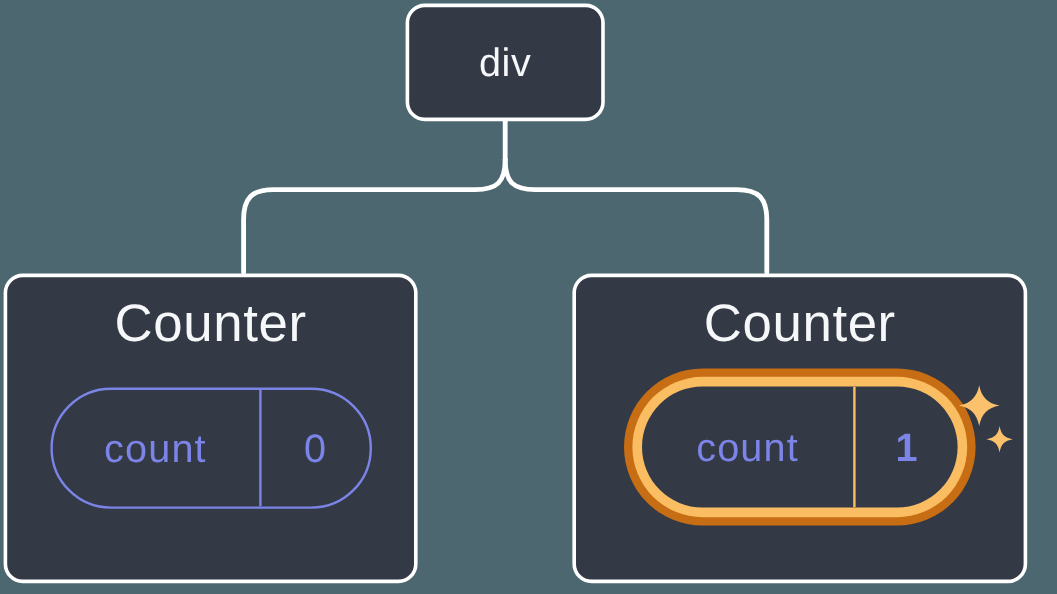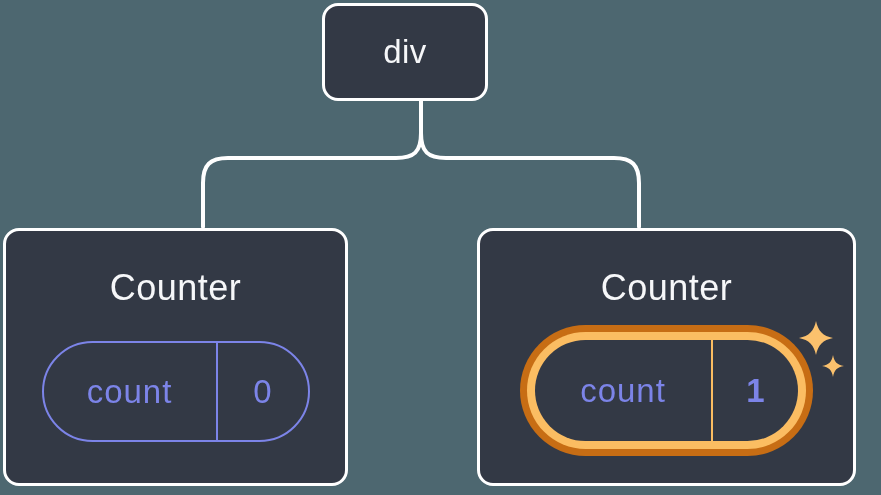--- a/index.html
+++ b/index.html
@@ -7,29 +7,29 @@
     position:relative; width:881px; height:495px;
     background:#4D6770; overflow:hidden;
     font-family:"Liberation Sans", sans-serif;
   }
   .connector-svg { position:absolute; left:0; top:0; }
   .node {
     position:absolute; box-sizing:border-box;
     background:#333945; border:3px solid #FFFFFF; border-radius:16px;
   }
   .root-node {
-    left:322px; top:3px; width:166px; height:98px;
+    left:338px; top:3px; width:166px; height:98px;
     display:flex; align-items:center; justify-content:center;
     color:#F6F7F9; font-size:33px; letter-spacing:0.5px;
   }
   .counter-node { display:flex; flex-direction:column; align-items:center; }
   .counter-left  { left:3px;   top:228px; width:345px; height:258px; }
   .counter-right { left:477px; top:228px; width:379px; height:258px; }
   .counter-title {
-    margin-top:40px; font-size:36px; line-height:34px;
+    margin-top:22px; font-size:44px; line-height:34px;
     color:#F6F7F9; letter-spacing:0.5px;
   }
   
   .state-pill {
     margin-top:36px; box-sizing:border-box;
     width:268px; height:101px;
     border:2px solid #7C84E8; border-radius:52px;
     display:flex; overflow:hidden;
   }
   .seg {

